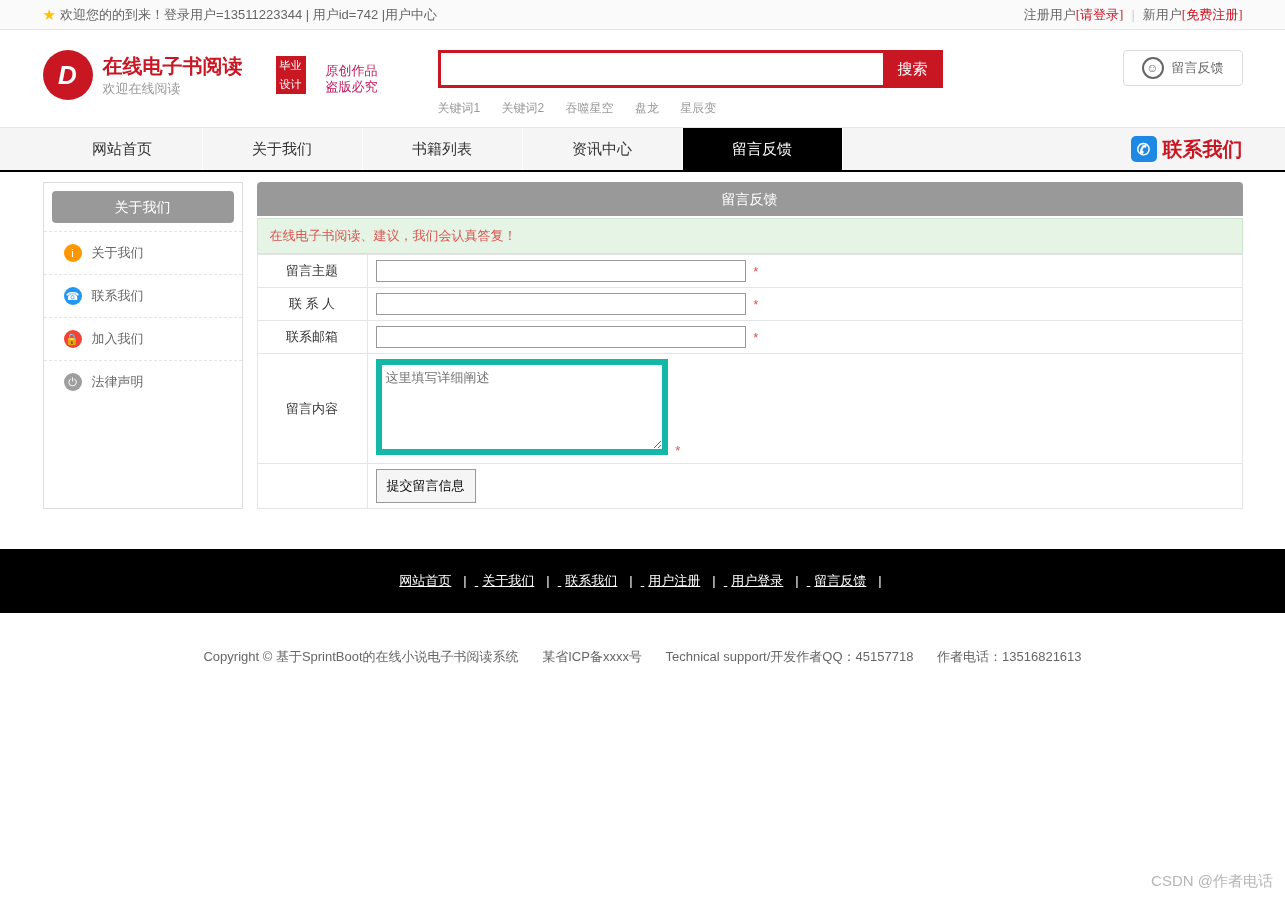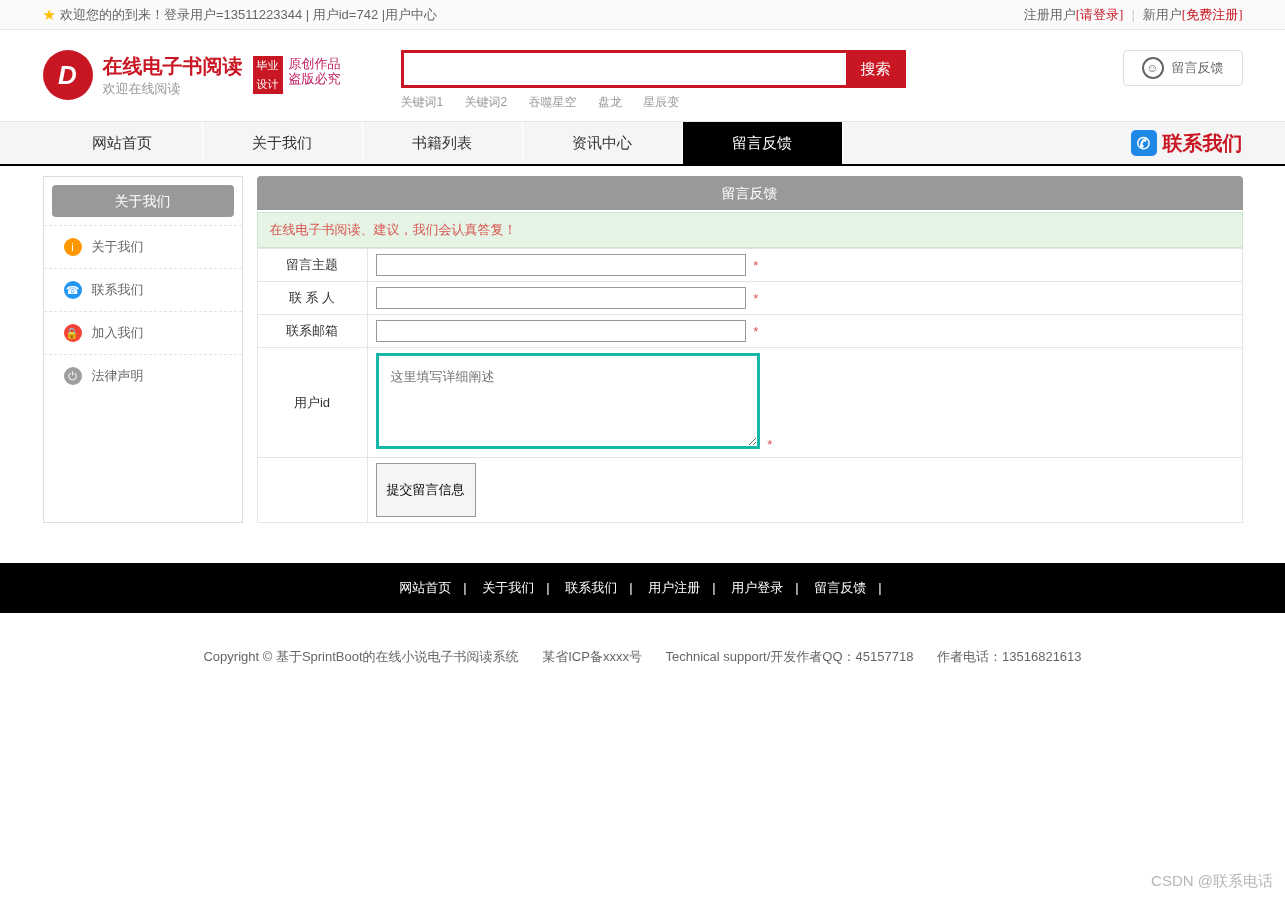--- a/index.html
+++ b/index.html
@@ -13,29 +13,29 @@
 .topbar-right { display: flex; align-items: center; color: #666; }
 .topbar-right .red { color: #c81623; }
 .topbar .sep { margin: 0 8px; color: #ccc; }
 
 .header { width: 1200px; margin: 0 auto; padding: 20px 0 10px; display: flex; align-items: flex-start; }
 .logo-area { display: flex; align-items: center; gap: 10px; }
 .logo-circle { width: 50px; height: 50px; border-radius: 50%; background: #c81623; display: flex; align-items: center; justify-content: center; color: #fff; font-size: 26px; font-style: italic; font-weight: bold; }
 .logo-text { display: flex; flex-direction: column; }
 .logo-title { color: #c81623; font-size: 20px; font-weight: bold; }
 .logo-sub { color: #999; font-size: 13px; }
-.badge-box { margin-left: 0; display: flex; align-items: flex-start; gap: 6px; }
+.badge-box { margin-left: 23px; display: flex; align-items: flex-end; gap: 20px; }
 .badge-red { background: #c81623; color: #fff; font-size: 11px; padding: 3px 4px; line-height: 1.2; text-align: center; }
 .badge-cn { display: flex; flex-direction: column; font-size: 13px; font-family: "KaiTi", serif; color: #be185d; line-height: 1.2; }
 
 .search-area { margin-left: 60px; }
 .search-box { display: flex; }
 .search-input { width: 445px; height: 38px; border: 3px solid #c81623; border-right: none; padding: 0 8px; font-size: 14px; outline: none; }
 .search-btn { width: 60px; height: 38px; background: #c81623; color: #fff; border: none; font-size: 15px; cursor: pointer; }
-.keywords { margin-top: 6px; color: #999; font-size: 12px; }
+.keywords { margin-top: 12px; color: #999; font-size: 12px; }
 .keywords span { margin-right: 18px; cursor: pointer; }
 
 .feedback-btn-area { margin-left: auto; }
 .feedback-btn { border: 1px solid #ddd; border-radius: 4px; padding: 6px 18px; display: flex; align-items: center; gap: 8px; color: #666; cursor: pointer; }
 .headset-icon { width: 22px; height: 22px; border-radius: 50%; border: 2px solid #666; display: inline-flex; align-items: center; justify-content: center; font-size: 12px; }
 
 .nav { border-top: 1px solid #e5e5e5; border-bottom: 2px solid #000; background: #f5f5f5; }
 .nav-inner { width: 1200px; margin: 0 auto; display: flex; align-items: center; }
 .nav-item { width: 160px; height: 42px; line-height: 42px; text-align: center; font-size: 15px; color: #333; border-right: 1px solid #fff; }
 .nav-item.active { background: #000; color: #fff; }
@@ -54,26 +54,26 @@
 .ic-grey { background: #9e9e9e; }
 
 .content { flex: 1; }
 .panel-header { background: #999; color: #fff; text-align: center; height: 34px; line-height: 34px; font-size: 14px; border-radius: 4px 4px 0 0; }
 .notice { background: #e6f4e6; border: 1px solid #cde6cd; color: #d9534f; padding: 8px 12px; font-size: 13px; margin-top: 2px; }
 .form-table { width: 100%; border-collapse: collapse; }
 .form-table td { border: 1px solid #e5e5e5; padding: 5px 8px; font-size: 13px; vertical-align: middle; }
 .form-table td.label { width: 110px; text-align: center; color: #333; }
 .form-table input[type=text] { width: 370px; height: 22px; border: 1px solid #999; padding: 0 4px; }
 .form-table .short { width: 170px; }
-.form-table textarea { width: 384px; height: 96px; border: 3px solid #14b8a6; padding: 12px; font-size: 13px; resize: both; }
+.form-table textarea { width: 292px; height: 96px; border: 6px solid #14b8a6; padding: 4px; font-size: 13px; resize: both; }
 .req { color: #d9534f; margin-left: 4px; }
-.submit-btn { border: 1px solid #999; background: #f5f5f5; padding: 17px 10px; cursor: pointer; font-size: 13px; }
+.submit-btn { border: 1px solid #999; background: #f5f5f5; padding: 7px 10px; cursor: pointer; font-size: 13px; }
 
 .footer-nav { background: #000; margin-top: 40px; }
-.footer-nav-inner { width: 1200px; margin: 0 auto; text-align: center; color: #fff; padding: 16px 0; font-size: 13px; }
+.footer-nav-inner { width: 1200px; margin: 0 auto; text-align: center; color: #fff; padding: 23px 0; font-size: 13px; text-decoration: underline; }
 .footer-nav-inner span { margin: 0 4px; }
 .footer-nav-inner .fsep { color: #fff; margin: 0 8px; }
 .copyright { text-align: center; color: #666; padding: 35px 0; font-size: 13px; }
 .copyright span { margin: 0 10px; }
 
 .watermark { position: fixed; right: 12px; bottom: 10px; color: rgba(120,120,120,0.55); font-size: 15px; pointer-events: none; }
 </style>
 </head>
 <body>
 
@@ -181,21 +181,21 @@
       </tr>
       <tr>
         <td class="label">联 系 人</td>
         <td><input type="text" class="short" style=""> <span class="req">*</span></td>
       </tr>
       <tr>
         <td class="label">联系邮箱</td>
         <td><input type="text" class="short" style=""> <span class="req">*</span></td>
       </tr>
       <tr>
-        <td class="label">用户id</td>
+        <td class="label">留言内容</td>
         <td><textarea placeholder="这里填写详细阐述" style=""></textarea> <span class="req">*</span></td>
       </tr>
       <tr>
         <td class="label"></td>
         <td><button class="submit-btn">提交留言信息</button></td>
       </tr>
     </tbody>
       </table>
   </div>
 </div>
@@ -210,13 +210,13 @@
     <span>留言反馈</span><span class="fsep">|</span>
   </div>
 </div>
 <div class="copyright">
   <span>Copyright © 基于SprintBoot的在线小说电子书阅读系统</span>
   <span>某省ICP备xxxx号</span>
   <span>Technical support/开发作者QQ：45157718</span>
   <span>作者电话：13516821613</span>
 </div>
 
-<div class="watermark">CSDN @联系电话</div>
+<div class="watermark">CSDN @作者电话</div>
 
 </body></html>

